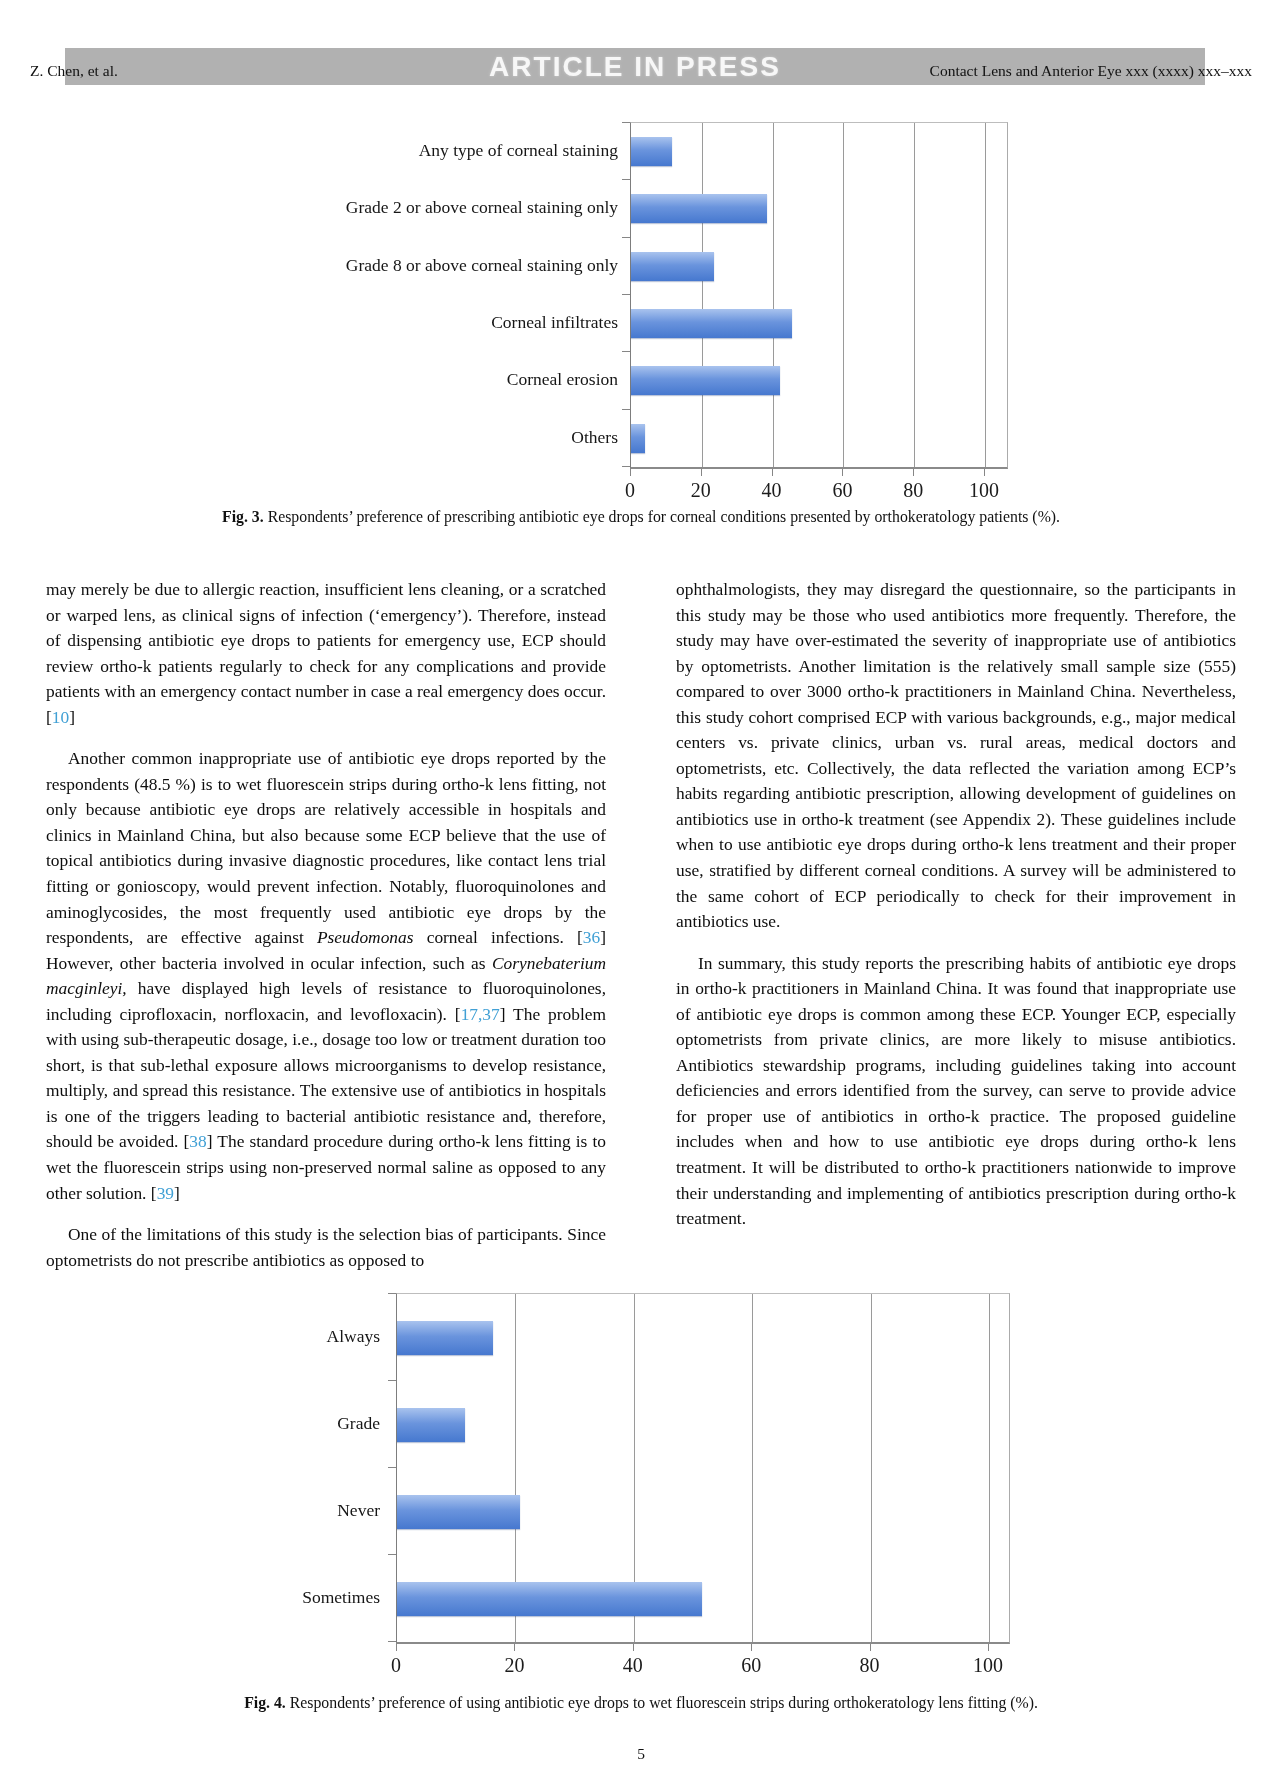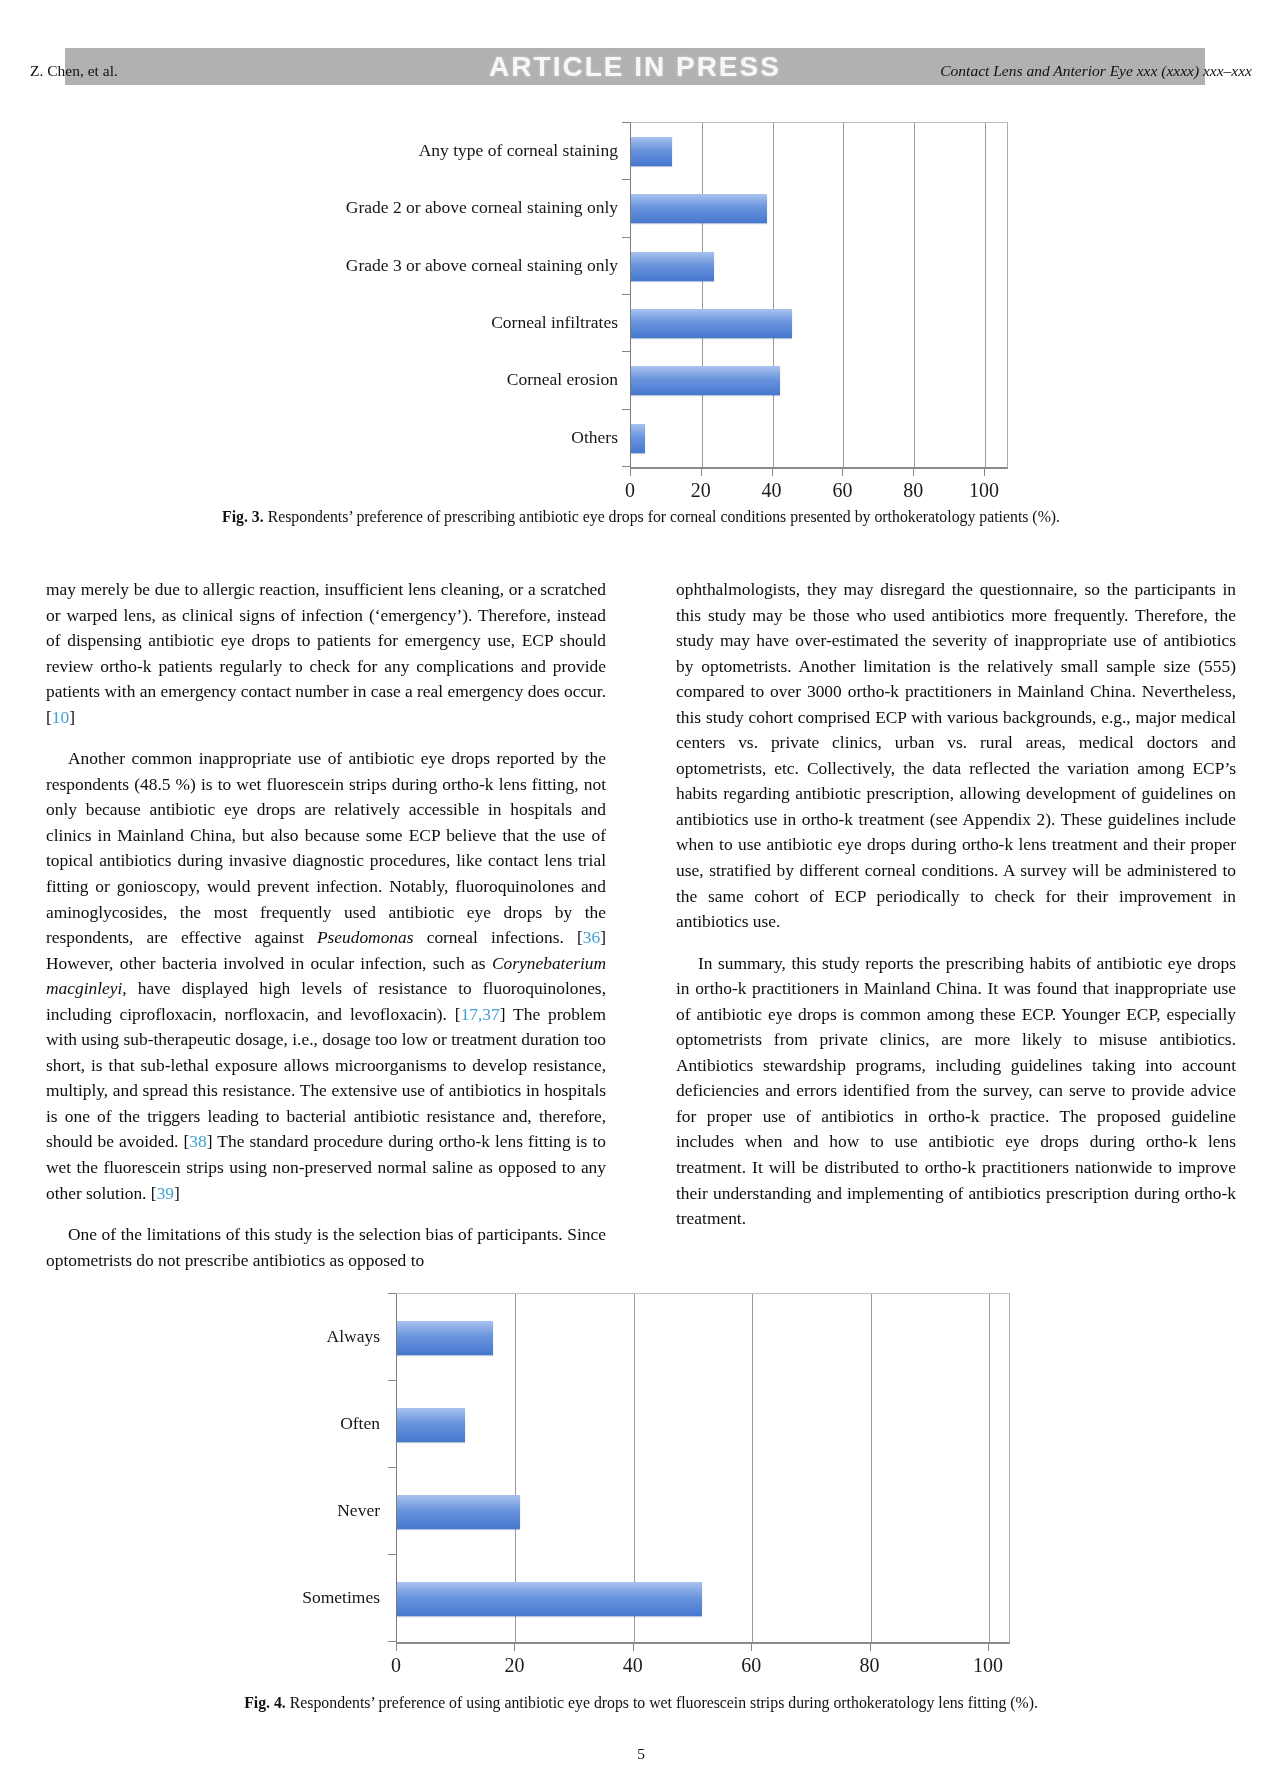--- a/index.html
+++ b/index.html
@@ -3,21 +3,21 @@
 <meta charset="utf-8">
 <style>
   html,body{margin:0;padding:0;background:#ffffff;}
   .page{position:relative;width:1282px;height:1770px;background:#ffffff;overflow:hidden;
         font-family:"Liberation Serif", serif;color:#111;}
   .banner{position:absolute;left:65px;top:8px;width:1140px;height:37px;line-height:37px;
           background:var(--banner_bg,#b1b1b1);text-align:center;
           font-family:"Liberation Sans", sans-serif;font-weight:bold;font-size:28px;
           letter-spacing:2px;color:#f7f7f7;text-shadow:0 0 3px #cfcfcf;margin-top:40px;}
   .hdr-left{position:absolute;left:30px;top:62px;font-size:15.5px;color:#111;}
-  .hdr-right{position:absolute;right:30px;top:62px;font-style:italic;font-size:15.5px;color:#111;text-align:right;}
+  .hdr-right{position:absolute;right:30px;top:62px;font-size:15.5px;color:#111;text-align:right;}
 
   .chart{position:absolute;}
   .labels{position:absolute;left:0;top:0;}
   .cat{display:flex;align-items:center;justify-content:flex-end;text-align:right;
        font-size:17.5px;color:#161616;padding-right:0;}
   .plot{position:absolute;background:#fff;
         border-left:1.5px solid #7d7d7d;border-top:1px solid #bdbdbd;
         border-right:1px solid #ababab;border-bottom:2.5px solid #8a8a8a;}
   .grid{position:absolute;top:0;width:0;border-left:1px solid var(--grid_line,#9a9a9a);z-index:1;}
   .bar{position:absolute;left:0;z-index:2;
@@ -48,21 +48,21 @@
 
 <div class="page">
   <div class="banner">ARTICLE IN PRESS</div>
   <div class="hdr-left">Z. Chen, et al.</div>
   <div class="hdr-right">Contact Lens and Anterior Eye xxx (xxxx) xxx–xxx</div>
 
   <div class="chart" style="left: 300px; top: 122px; width: 710px; height: 388.8px;">
       <div class="labels" style="width: 318px;">
         <div class="cat" style="height: 57.3px;">Any type of corneal staining</div>
         <div class="cat" style="height: 57.3px;">Grade 2 or above corneal staining only</div>
-        <div class="cat" style="height: 57.3px;">Grade 3 or above corneal staining only</div>
+        <div class="cat" style="height: 57.3px;">Grade 8 or above corneal staining only</div>
         <div class="cat" style="height: 57.3px;">Corneal infiltrates</div>
         <div class="cat" style="height: 57.3px;">Corneal erosion</div>
         <div class="cat" style="height: 57.3px;">Others</div>
       </div>
       <div class="plot" style="left: 330px; width: 376px; height: 343.8px;">
         <div class="grid" style="left: 70.8px; height: 343.8px;"></div>
         <div class="grid" style="left: 141.6px; height: 343.8px;"></div>
         <div class="grid" style="left: 212.4px; height: 343.8px;"></div>
         <div class="grid" style="left: 283.2px; height: 343.8px;"></div>
         <div class="grid" style="left: 354px; height: 343.8px;"></div>
@@ -105,21 +105,21 @@
       <p class="para indent"><span>One of the limitations of this study is the selection bias of participants. Since optometrists do not prescribe antibiotics as opposed to</span></p>
     </div>
   <div class="col colR">
       <p class="para"><span>ophthalmologists, they may disregard the questionnaire, so the participants in this study may be those who used antibiotics more frequently. Therefore, the study may have over-estimated the severity of inappropriate use of antibiotics by optometrists. Another limitation is the relatively small sample size (555) compared to over 3000 ortho-k practitioners in Mainland China. Nevertheless, this study cohort comprised ECP with various backgrounds, e.g., major medical centers vs. private clinics, urban vs. rural areas, medical doctors and optometrists, etc. Collectively, the data reflected the variation among ECP’s habits regarding antibiotic prescription, allowing development of guidelines on antibiotics use in ortho-k treatment (see Appendix 2). These guidelines include when to use antibiotic eye drops during ortho-k lens treatment and their proper use, stratified by different corneal conditions. A survey will be administered to the same cohort of ECP periodically to check for their improvement in antibiotics use.</span></p>
       <p class="para indent"><span>In summary, this study reports the prescribing habits of antibiotic eye drops in ortho-k practitioners in Mainland China. It was found that inappropriate use of antibiotic eye drops is common among these ECP. Younger ECP, especially optometrists from private clinics, are more likely to misuse antibiotics. Antibiotics stewardship programs, including guidelines taking into account deficiencies and errors identified from the survey, can serve to provide advice for proper use of antibiotics in ortho-k practice. The proposed guideline includes when and how to use antibiotic eye drops during ortho-k lens treatment. It will be distributed to ortho-k practitioners nationwide to improve their understanding and implementing of antibiotics prescription during ortho-k treatment.</span></p>
     </div>
 
   <div class="chart" style="left: 230px; top: 1293px; width: 782px; height: 393px;">
       <div class="labels" style="width: 150px;">
         <div class="cat" style="height: 87px;">Always</div>
-        <div class="cat" style="height: 87px;">Often</div>
+        <div class="cat" style="height: 87px;">Grade</div>
         <div class="cat" style="height: 87px;">Never</div>
         <div class="cat" style="height: 87px;">Sometimes</div>
       </div>
       <div class="plot" style="left: 166px; width: 612px; height: 348px;">
         <div class="grid" style="left: 118.4px; height: 348px;"></div>
         <div class="grid" style="left: 236.8px; height: 348px;"></div>
         <div class="grid" style="left: 355.2px; height: 348px;"></div>
         <div class="grid" style="left: 473.6px; height: 348px;"></div>
         <div class="grid" style="left: 592px; height: 348px;"></div>
         <div class="bar" style="top: 26.5px; height: 34px; width: 95.904px;"></div>

